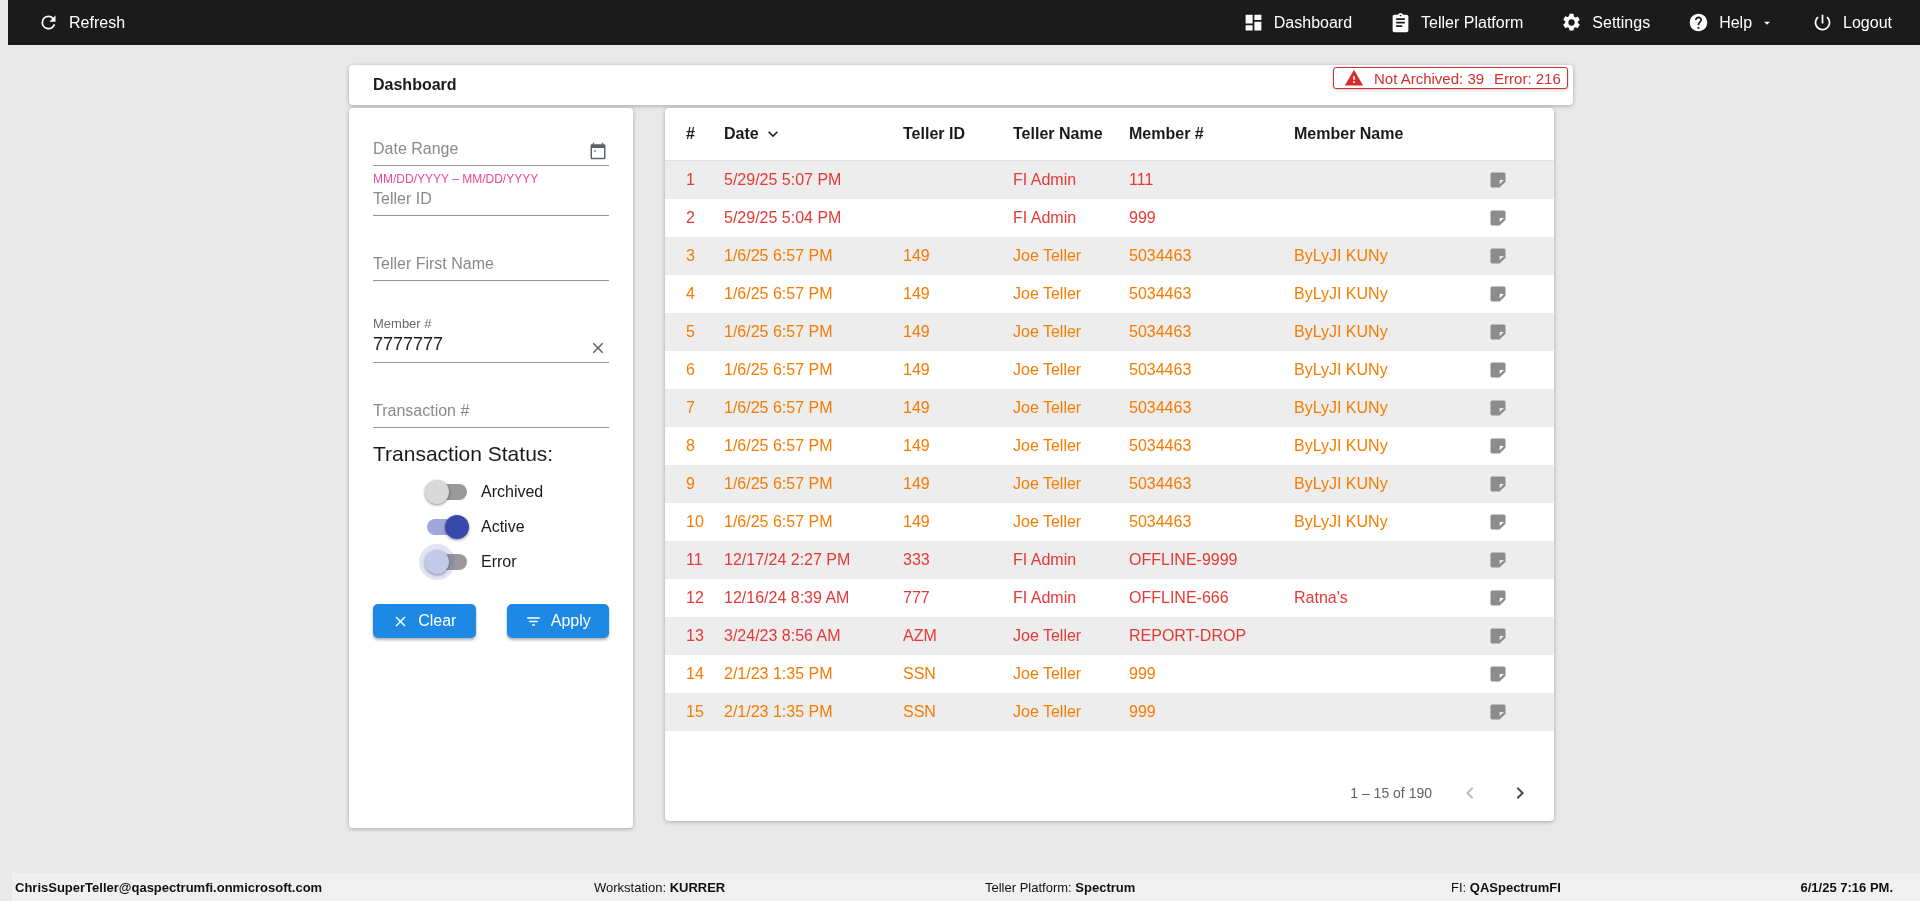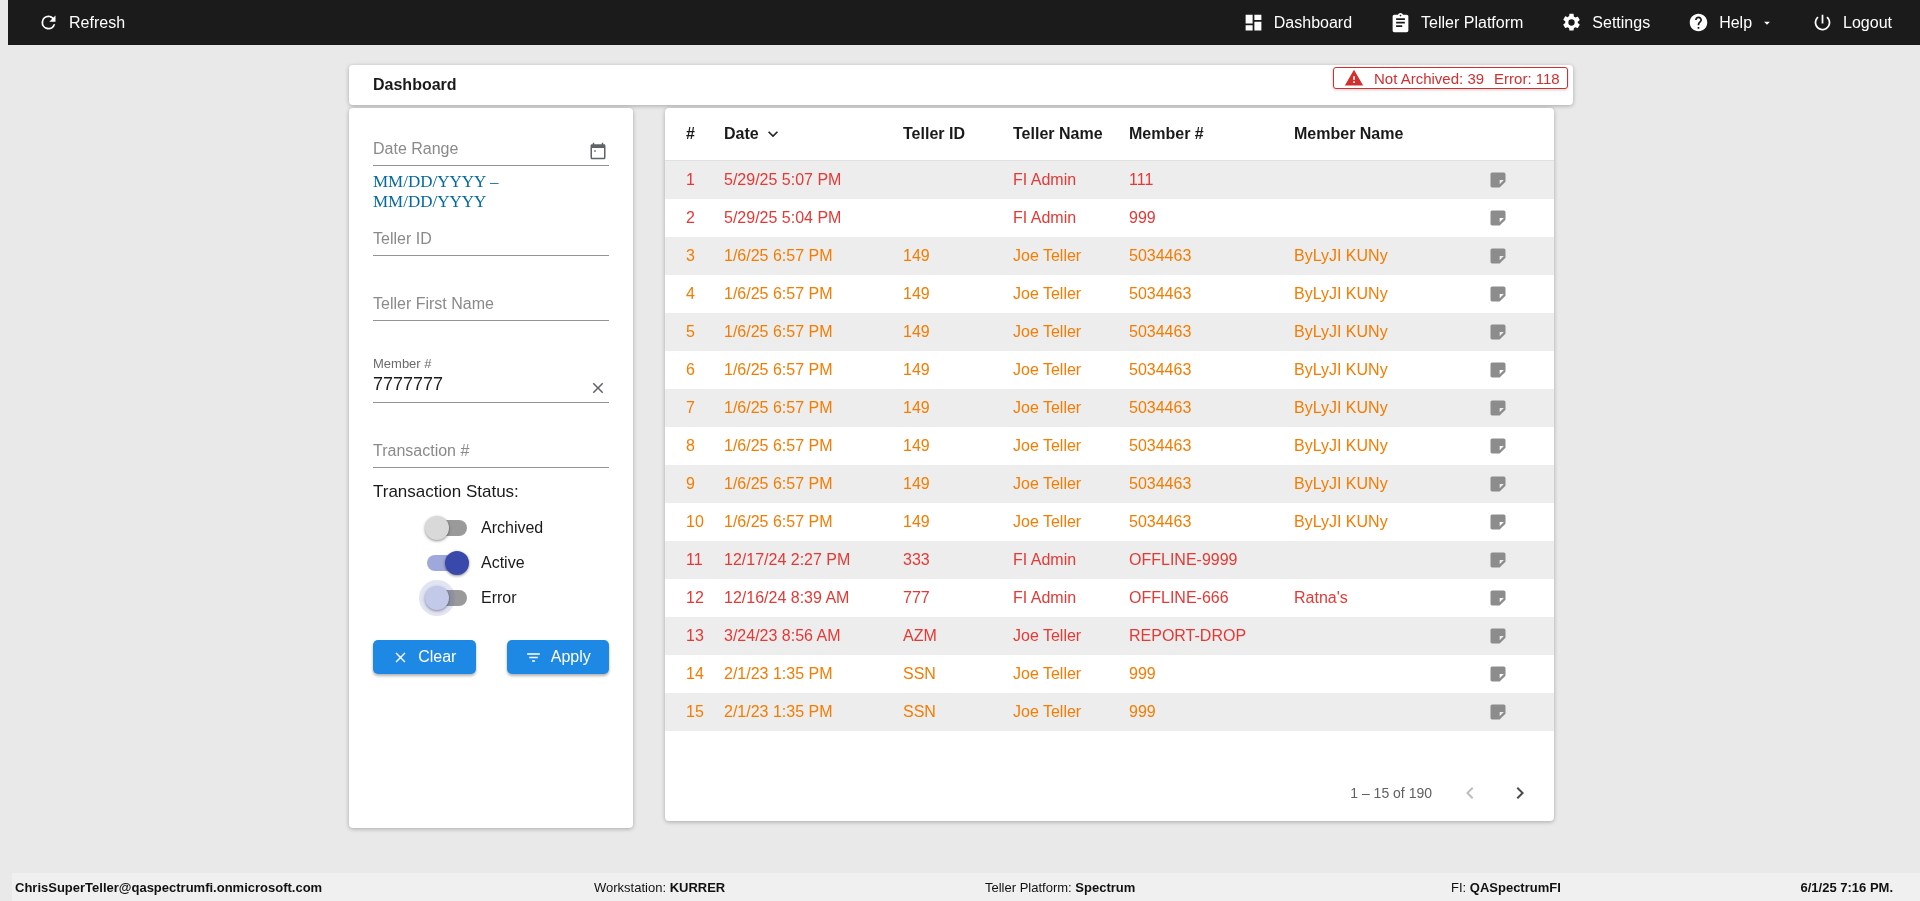--- a/index.html
+++ b/index.html
@@ -48,27 +48,27 @@
   .fgroup { position:relative; }
   .input-wrap { position:relative; }
   .minput {
     width:236px; border:none; outline:none; background:transparent;
     border-bottom:1px solid #949494;
     font-family:inherit; font-size:16px; color:#1a1a1a;
     padding:4px 24px 7px 0; height:30px;
   }
   .minput::placeholder { color:#8a8a8a; }
   .cal-icon, .x-icon { position:absolute; right:2px; top:6px; width:18px; height:18px; fill:#5f6368; cursor:pointer; }
-  .helper { font-size:17px; color:#0369a1; margin-top:6px;font-family:Liberation Serif, serif; }
+  .helper { font-size:12px; color:#ec4899; margin-top:6px; }
   .mb { margin-bottom:35px; }
-  .mb-sm { margin-bottom:14px; }
+  .mb-sm { }
   .flabel { font-size:13px; color:#6b6b6b; margin-bottom:2px; }
   .member-input { font-size:18px; padding-top:0; }
 
-  .status-title { font-size:17px; margin:14px 0 14px 0; }
+  .status-title { font-size:21px; margin:14px 0 14px 0; }
   .toggles { margin-left:54px; }
   .toggle-row { display:flex; align-items:center; gap:14px; height:24px; margin-bottom:11px; font-size:16px; }
   .switch { width:40px; height:16px; border-radius:8px; background:#9a9a9a; position:relative; cursor:pointer; flex:0 0 auto; }
   .switch .thumb { position:absolute; top:-4px; left:-2px; width:24px; height:24px; border-radius:50%;
                    background:#d9d9d9; box-shadow:0 1px 3px rgba(0,0,0,.45); }
   .switch.on { background:#9fa8da; }
   .switch.on .thumb { left:auto; right:-2px; background:var(--toggle-active,#3949ab); }
   .switch.halo .thumb { background:#c3c9e8; box-shadow:0 0 0 6px rgba(92,107,192,.18), 0 1px 3px rgba(0,0,0,.45); }
 
   .btn-row { display:flex; gap:31px; margin-top:30px; }
@@ -164,21 +164,21 @@
 
 <div class="card header-card">
   <span class="page-title">Dashboard</span>
 </div>
 
 <div class="alert-badge">
   <svg viewBox="0 0 24 24">
       <path d="M1 21h22L12 2 1 21zm12-3h-2v-2h2v2zm0-4h-2v-4h2v4z"></path>
     </svg>
   <span>Not Archived: 39</span>
-  <span>Error: 118</span>
+  <span>Error: 216</span>
 </div>
 
 <div class="card filter-card">
 
   <div class="fgroup mb-sm">
     <div class="input-wrap">
       <input class="minput" type="text" placeholder="Date Range" style="">
       <svg class="cal-icon" viewBox="0 0 24 24">
           <path d="M20 3h-1V1h-2v2H7V1H5v2H4c-1.1 0-2 .9-2 2v16c0 1.1.9 2 2 2h16c1.1 0 2-.9 2-2V5c0-1.1-.9-2-2-2zm0 18H4V8h16v13zM9 11H7v2h2v-2z"></path>
         </svg>

